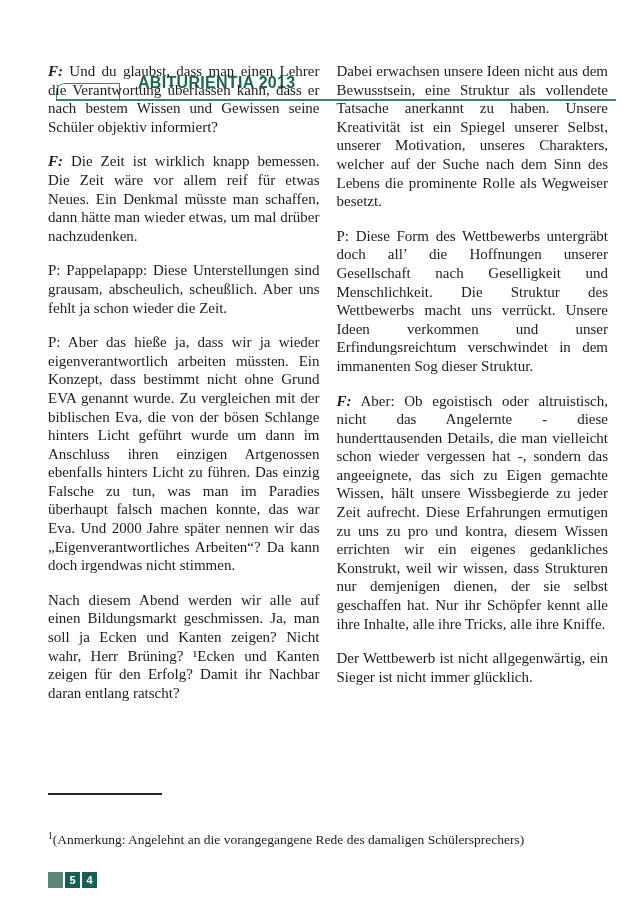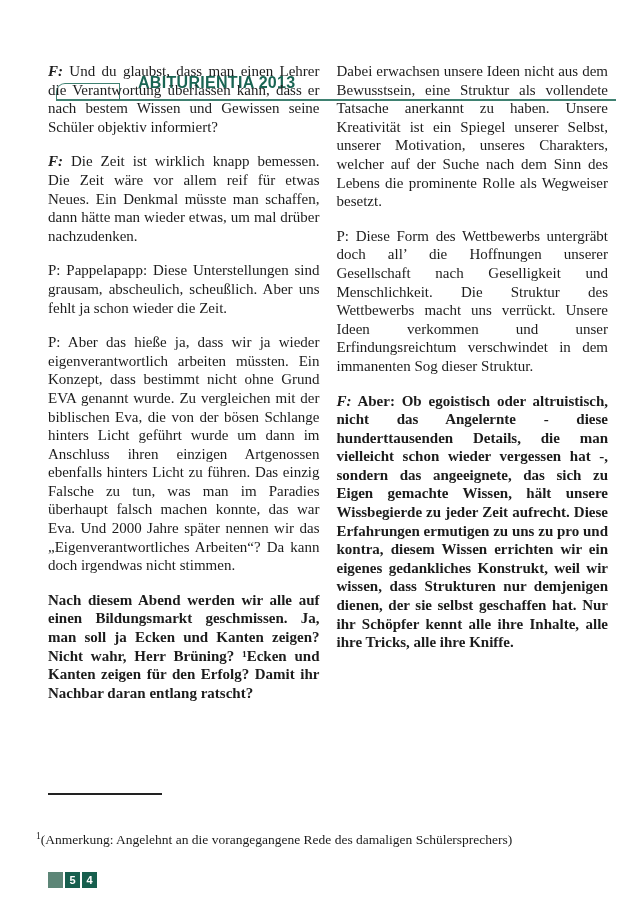--- a/index.html
+++ b/index.html
@@ -47,31 +47,31 @@
   }
   .col {
     flex: 1 1 0;
     text-align: justify;
     font-size: 15px;
     line-height: 18.6px;
     hyphens: auto;
     -webkit-hyphens: auto;
   }
   .col p { margin: 0 0 16px 0; }
-  .col p:last-child { margin-bottom: 0; font-weight: bold; }
+  .col p:last-child { margin-bottom: 0; }
   .speaker-em { font-weight: bold; font-style: italic; }
 
   
   .footnote-rule {
     position: absolute; left: 48px; top: 793px;
     width: 114px; height: 0;
     border-top: 2px solid #222222;
   }
   .footnote {
-    position: absolute; left: 36px; top: 831px;
+    position: absolute; left: 48px; top: 831px;
     font-size: 13.5px; line-height: 17px;
     width: 545px;
   }
   .footnote sup { font-size: 9.5px; line-height: 0; }
 
   
   .page-badge {
     position: absolute; left: 48px; top: 872px;
     display: flex; gap: 2px;
   }
@@ -100,20 +100,21 @@
         <p><span class="speaker-em">F:</span> Und du glaubst, dass man einen Lehrer die Verantwortung überlassen kann, dass er nach bestem Wissen und Gewissen seine Schüler objektiv informiert?</p>
         <p><span class="speaker-em">F:</span> Die Zeit ist wirklich knapp bemessen. Die Zeit wäre vor allem reif für etwas Neues. Ein Denkmal müsste man schaffen, dann hätte man wieder etwas, um mal drüber nachzudenken.</p>
         <p><span>P:</span> Pappelapapp: Diese Unterstellungen sind grausam, abscheulich, scheußlich. Aber uns fehlt ja schon wieder die Zeit.</p>
         <p><span>P:</span> Aber das hieße ja, dass wir ja wieder eigenverantwortlich arbeiten müssten. Ein Konzept, dass bestimmt nicht ohne Grund EVA genannt wurde. Zu vergleichen mit der biblischen Eva, die von der bösen Schlange hinters Licht geführt wurde um dann im Anschluss ihren einzigen Artgenossen ebenfalls hinters Licht zu führen. Das einzig Falsche zu tun, was man im Paradies überhaupt falsch machen konnte, das war Eva. Und 2000 Jahre später nennen wir das „Eigenverantwortliches Arbeiten“? Da kann doch irgendwas nicht stimmen.</p>
         <p>Nach diesem Abend werden wir alle auf einen Bildungsmarkt geschmissen. Ja, man soll ja Ecken und Kanten zeigen? Nicht wahr, Herr Brüning? ¹Ecken und Kanten zeigen für den Erfolg? Damit ihr Nachbar daran entlang ratscht?</p>
       </section>
     <section class="col" id="col-right">
         <p>Dabei erwachsen unsere Ideen nicht aus dem Bewusstsein, eine Struktur als vollendete Tatsache anerkannt zu haben. Unsere Kreativität ist ein Spiegel unserer Selbst, unserer Motivation, unseres Charakters, welcher auf der Suche nach dem Sinn des Lebens die prominente Rolle als Wegweiser besetzt.</p>
         <p><span>P:</span> Diese Form des Wettbewerbs untergräbt doch all’ die Hoffnungen unserer Gesellschaft nach Geselligkeit und Menschlichkeit. Die Struktur des Wettbewerbs macht uns verrückt. Unsere Ideen verkommen und unser Erfindungsreichtum verschwindet in dem immanenten Sog dieser Struktur.</p>
         <p><span class="speaker-em">F:</span> Aber: Ob egoistisch oder altruistisch, nicht das Angelernte - diese hunderttausenden Details, die man vielleicht schon wieder vergessen hat -, sondern das angeeignete, das sich zu Eigen gemachte Wissen, hält unsere Wissbegierde zu jeder Zeit aufrecht. Diese Erfahrungen ermutigen zu uns zu pro und kontra, diesem Wissen errichten wir ein eigenes gedankliches Konstrukt, weil wir wissen, dass Strukturen nur demjenigen dienen, der sie selbst geschaffen hat. Nur ihr Schöpfer kennt alle ihre Inhalte, alle ihre Tricks, alle ihre Kniffe.</p>
+        <p>Der Wettbewerb ist nicht allgegenwärtig, ein Sieger ist nicht immer glücklich.</p>
       </section>
   </main>
 
   <div class="footnote-rule"></div>
 
   <div class="footnote"><sup>1</sup><span>(Anmerkung: Angelehnt an die vorangegangene Rede des damaligen Schülersprechers)</span></div>
 
   <div class="page-badge" id="page-badge">
     <span class="badge-square ornament" style="background: rgb(93, 134, 119);"></span>
   <span class="badge-square digit" style="background: rgb(23, 95, 78);">5</span>

